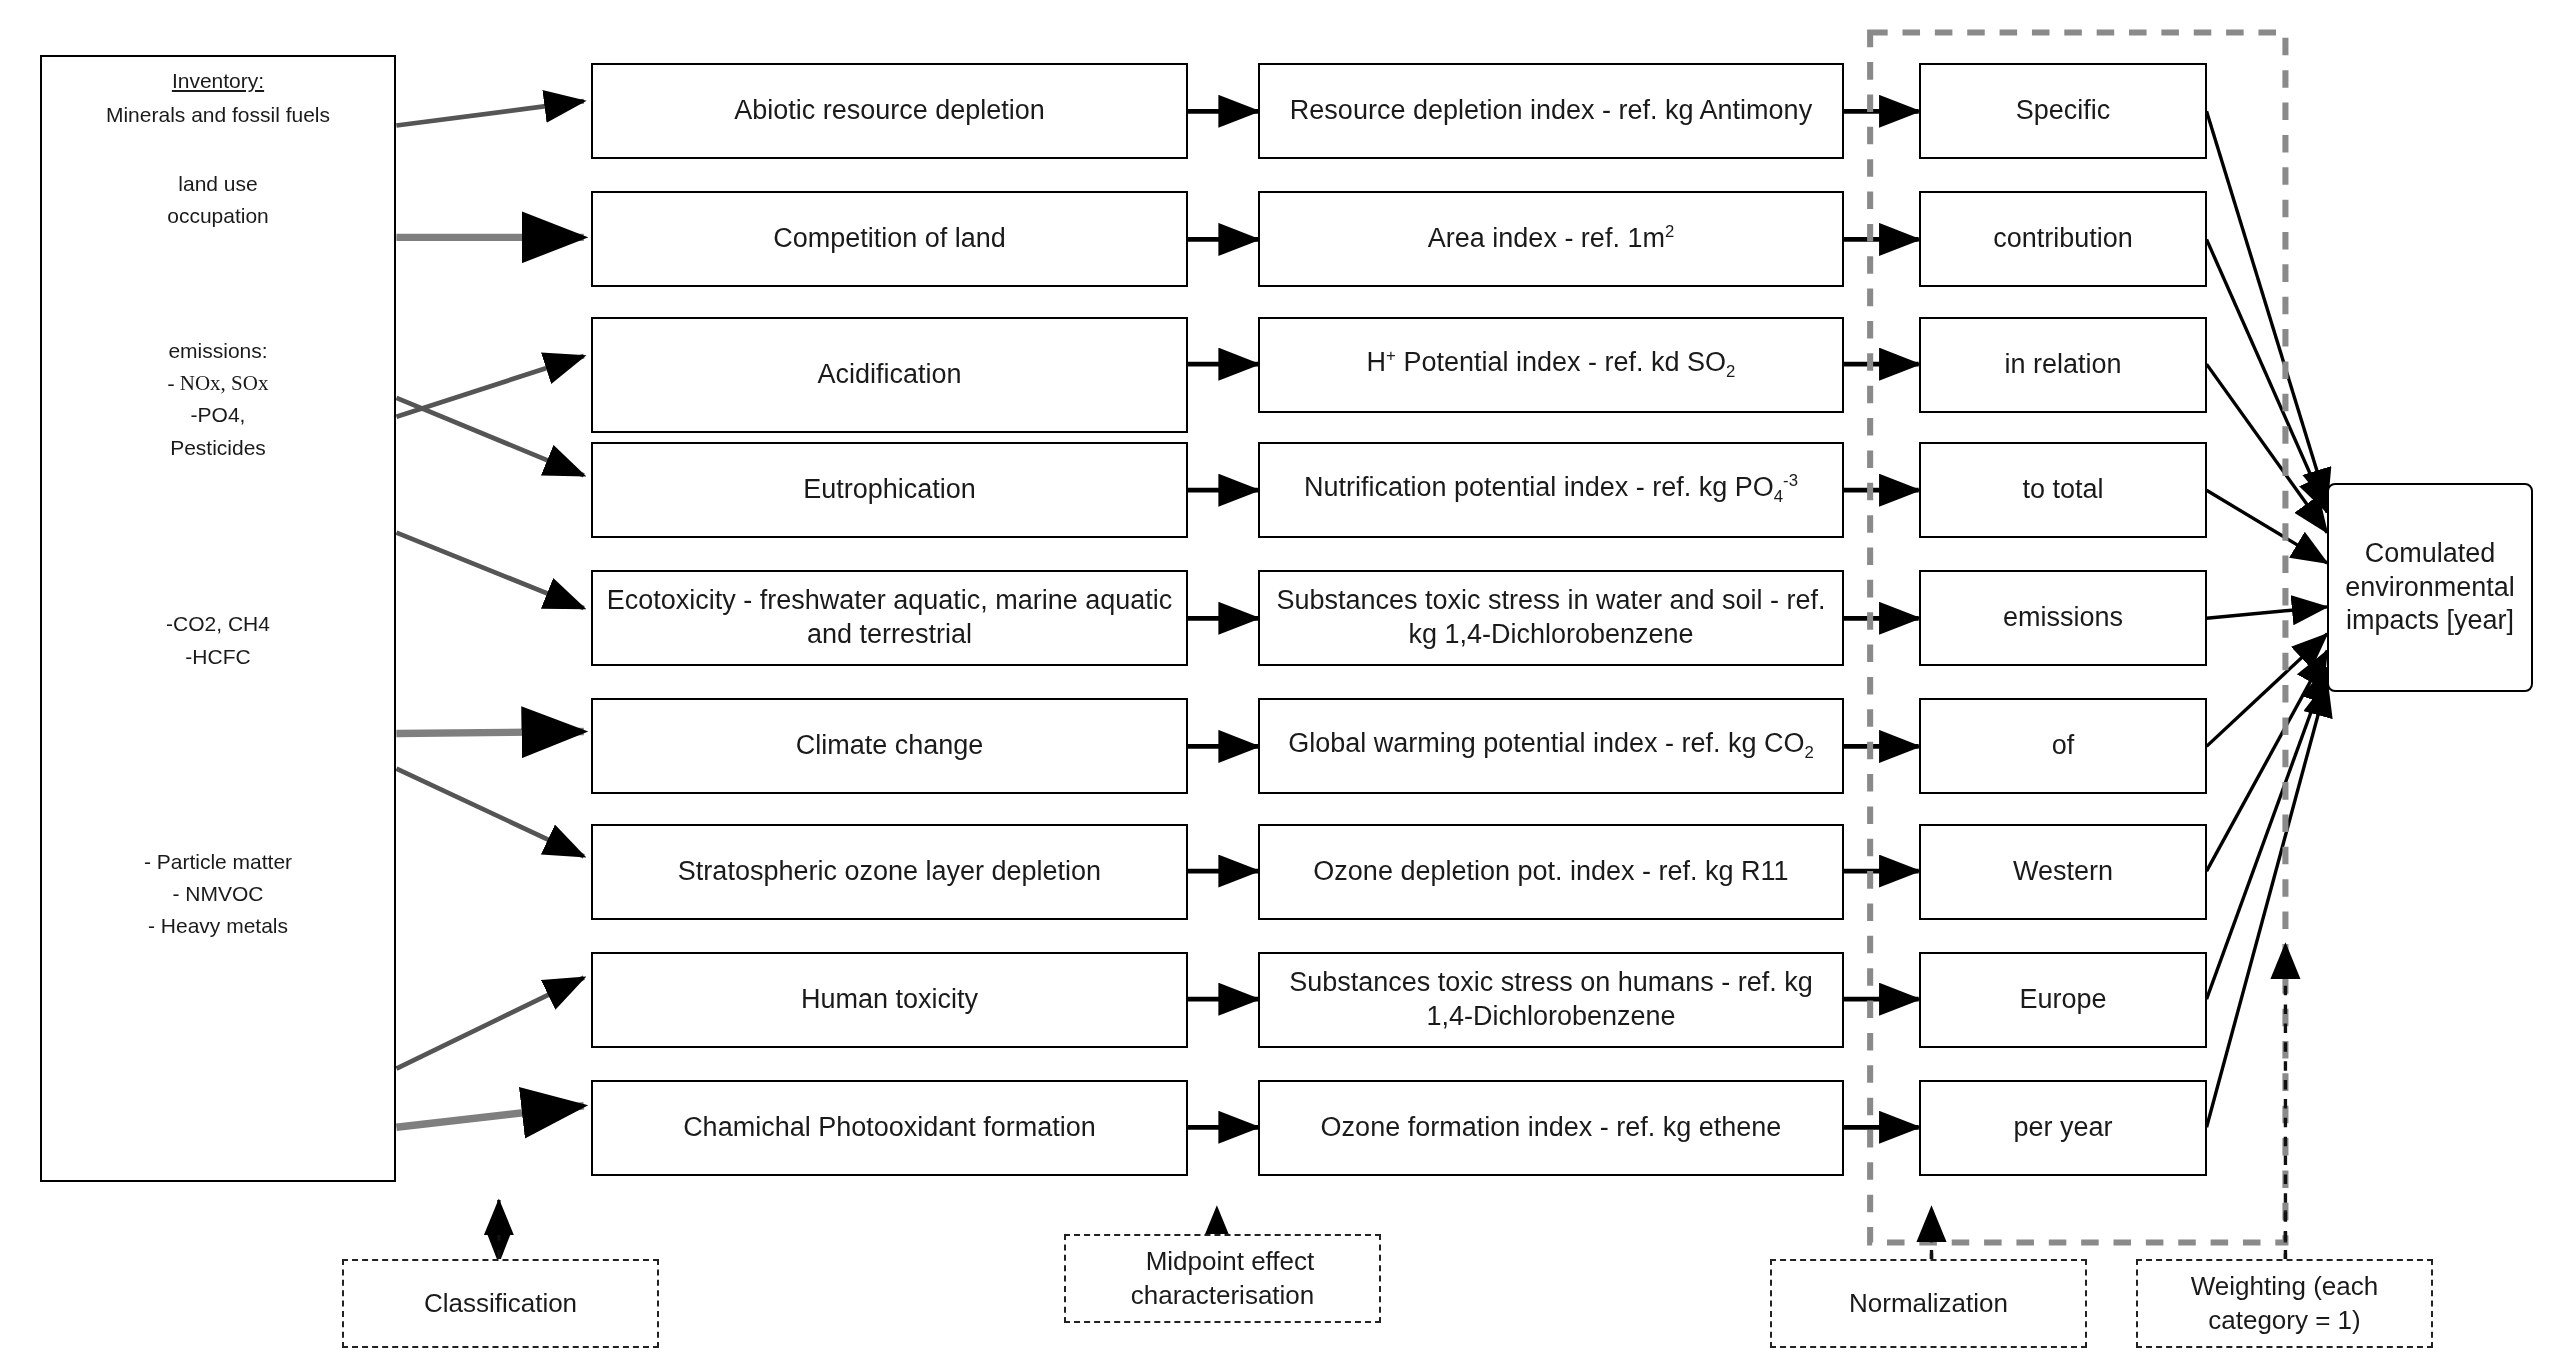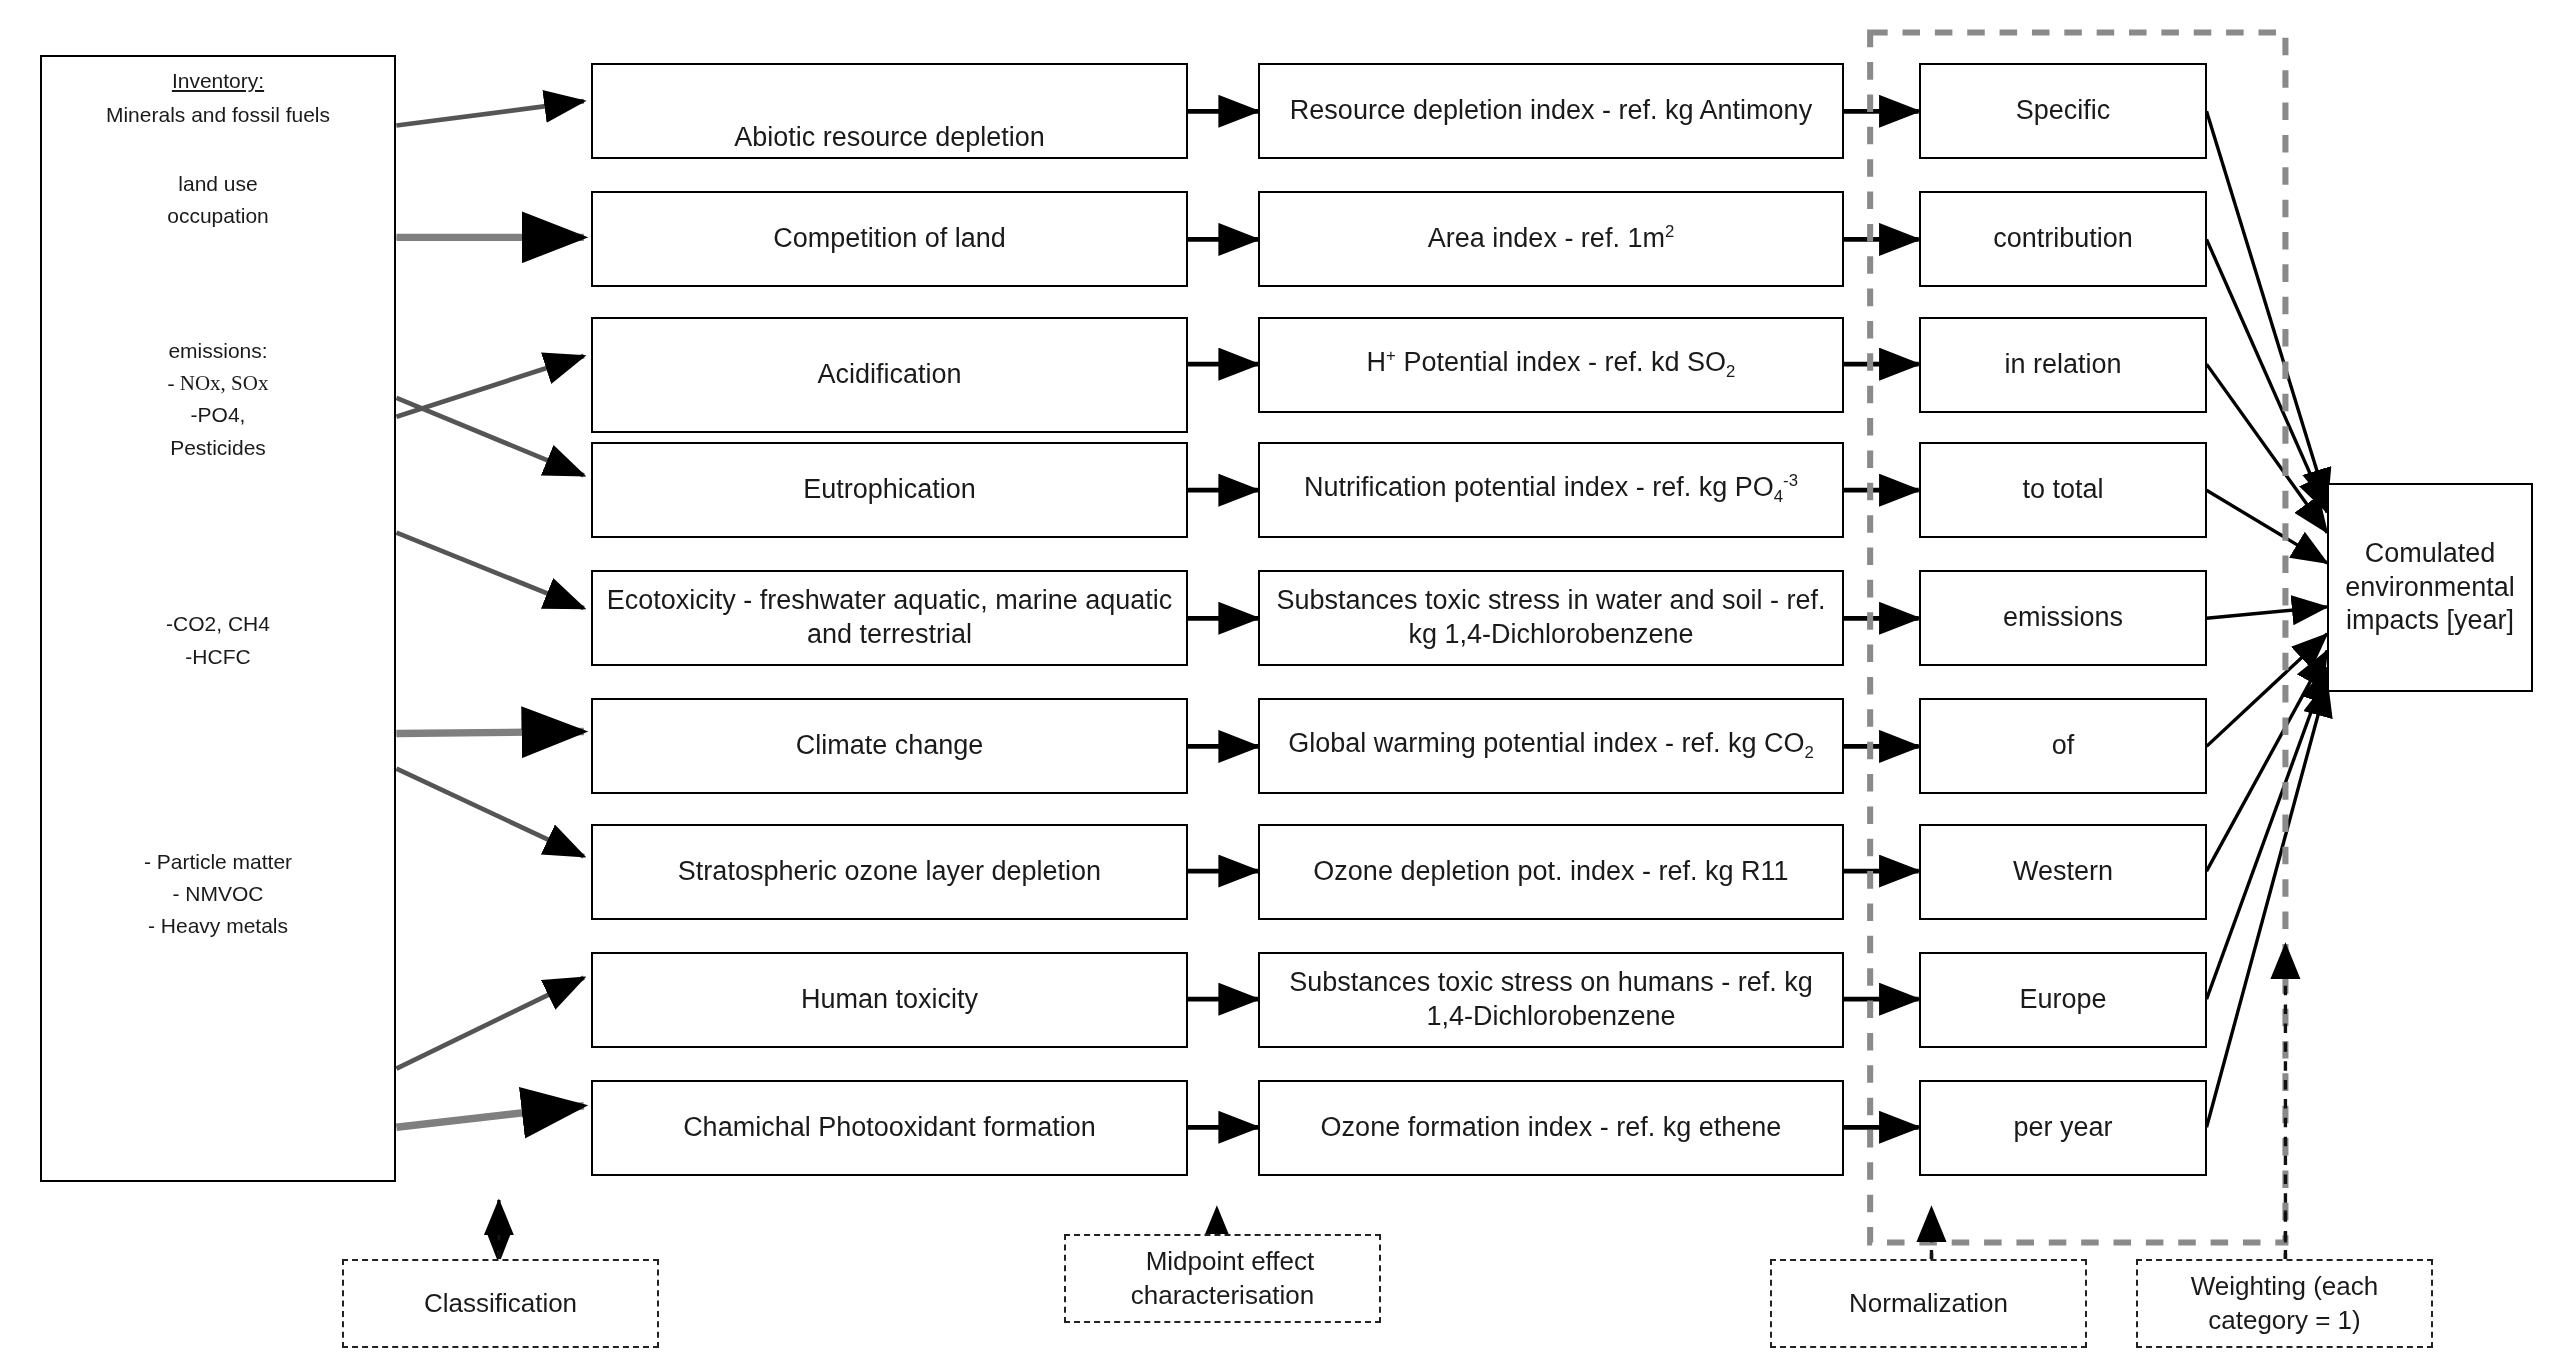--- a/index.html
+++ b/index.html
@@ -109,21 +109,21 @@
       <div class="inv-text" style="top:342px;">-PO4,</div>
       <div class="inv-text" style="top:375px;">Pesticides</div>
       <div class="inv-text" style="top:551px;">-CO2, CH4</div>
       <div class="inv-text" style="top:584px;">-HCFC</div>
       <div class="inv-text" style="top:789px;">- Particle matter</div>
       <div class="inv-text" style="top:821px;">- NMVOC</div>
       <div class="inv-text" style="top:853px;">- Heavy metals</div>
     </div>
   </div>
 
-  <div class="box" style="left:591px;top:63px;width:597px;height:96px;align-items:flex-end;">
+  <div class="box" style="left:591px;top:63px;width:597px;height:96px;">
       <span>Abiotic resource depletion</span>
     </div>
   <div class="box" style="left:591px;top:191px;width:597px;height:96px;">
       <span>Competition of land</span>
     </div>
   <div class="box" style="left:591px;top:317px;width:597px;height:116px;text-align:center;">
       <span>Acidification</span>
     </div>
   <div class="box" style="left:591px;top:442px;width:597px;height:96px;">
       <span>Eutrophication</span>
@@ -201,21 +201,21 @@
   <div class="box" style="left:1919px;top:824px;width:288px;height:96px;">
       <span>Western</span>
     </div>
   <div class="box" style="left:1919px;top:952px;width:288px;height:96px;">
       <span>Europe</span>
     </div>
   <div class="box" style="left:1919px;top:1080px;width:288px;height:96px;">
       <span>per year</span>
     </div>
 
-  <div class="box" style="left:2327px;top:483px;width:206px;height:209px;">
+  <div class="box" style="left:2327px;top:483px;width:206px;height:209px;border-radius:8px;">
     <div>
       <div>Comulated</div>
       <div>environmental</div>
       <div>impacts [year]</div>
     </div>
   </div>
 
   <div class="legend" style="left:342px;top:1259px;width:317px;height:89px;">
     <span>Classification</span>
   </div>

